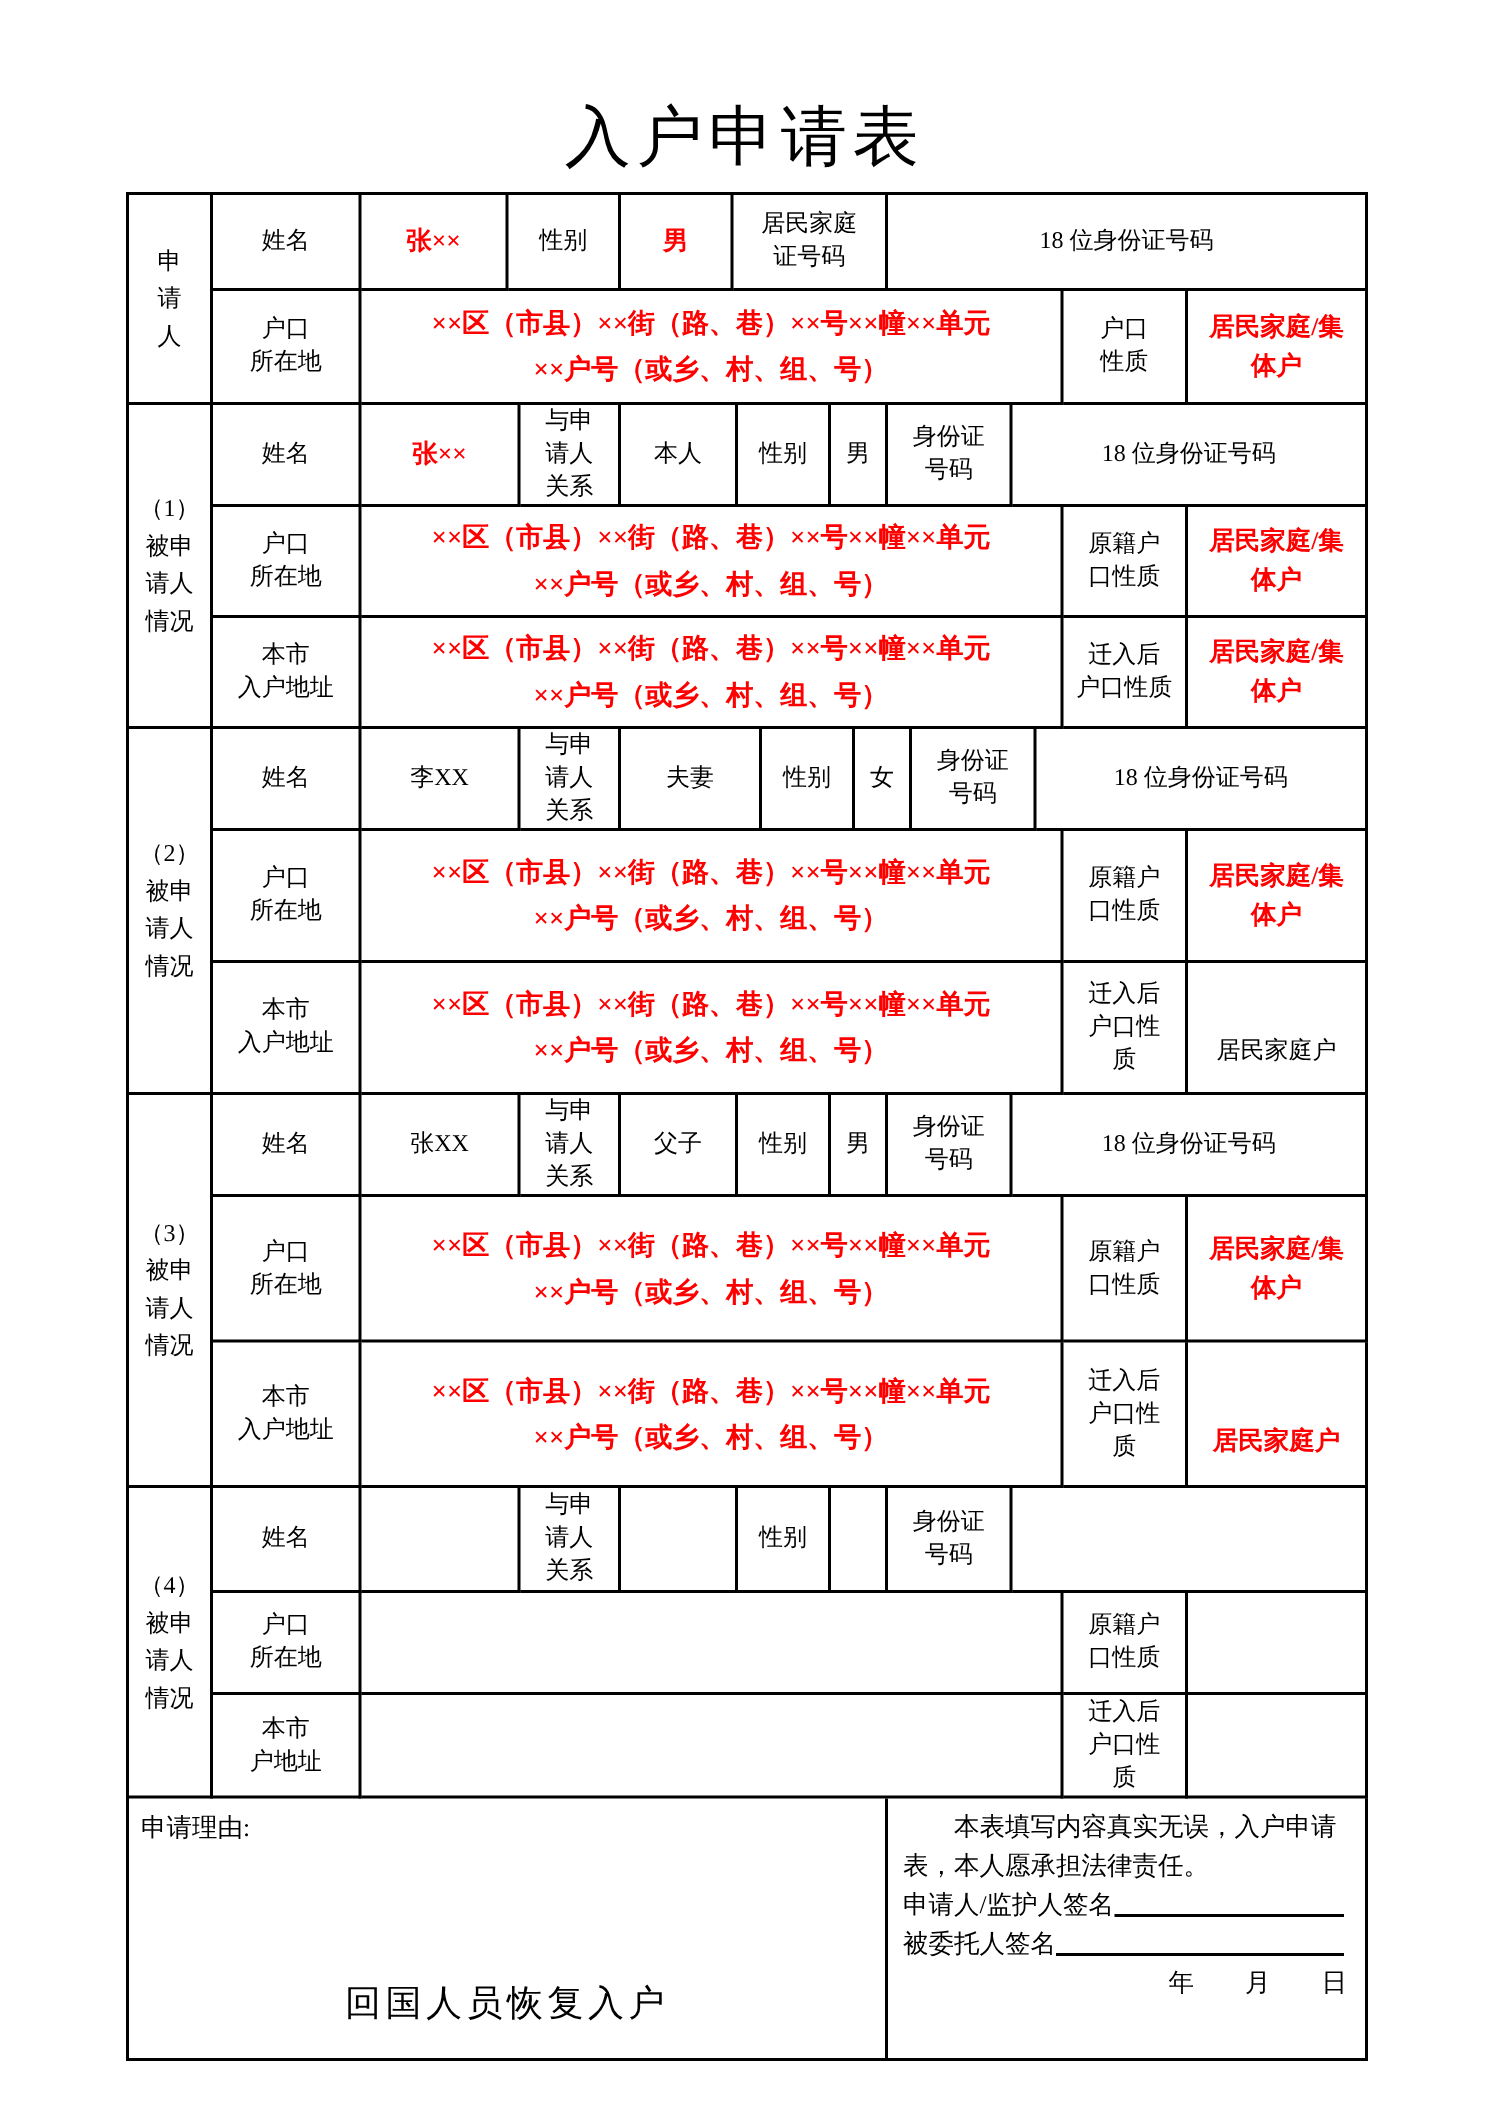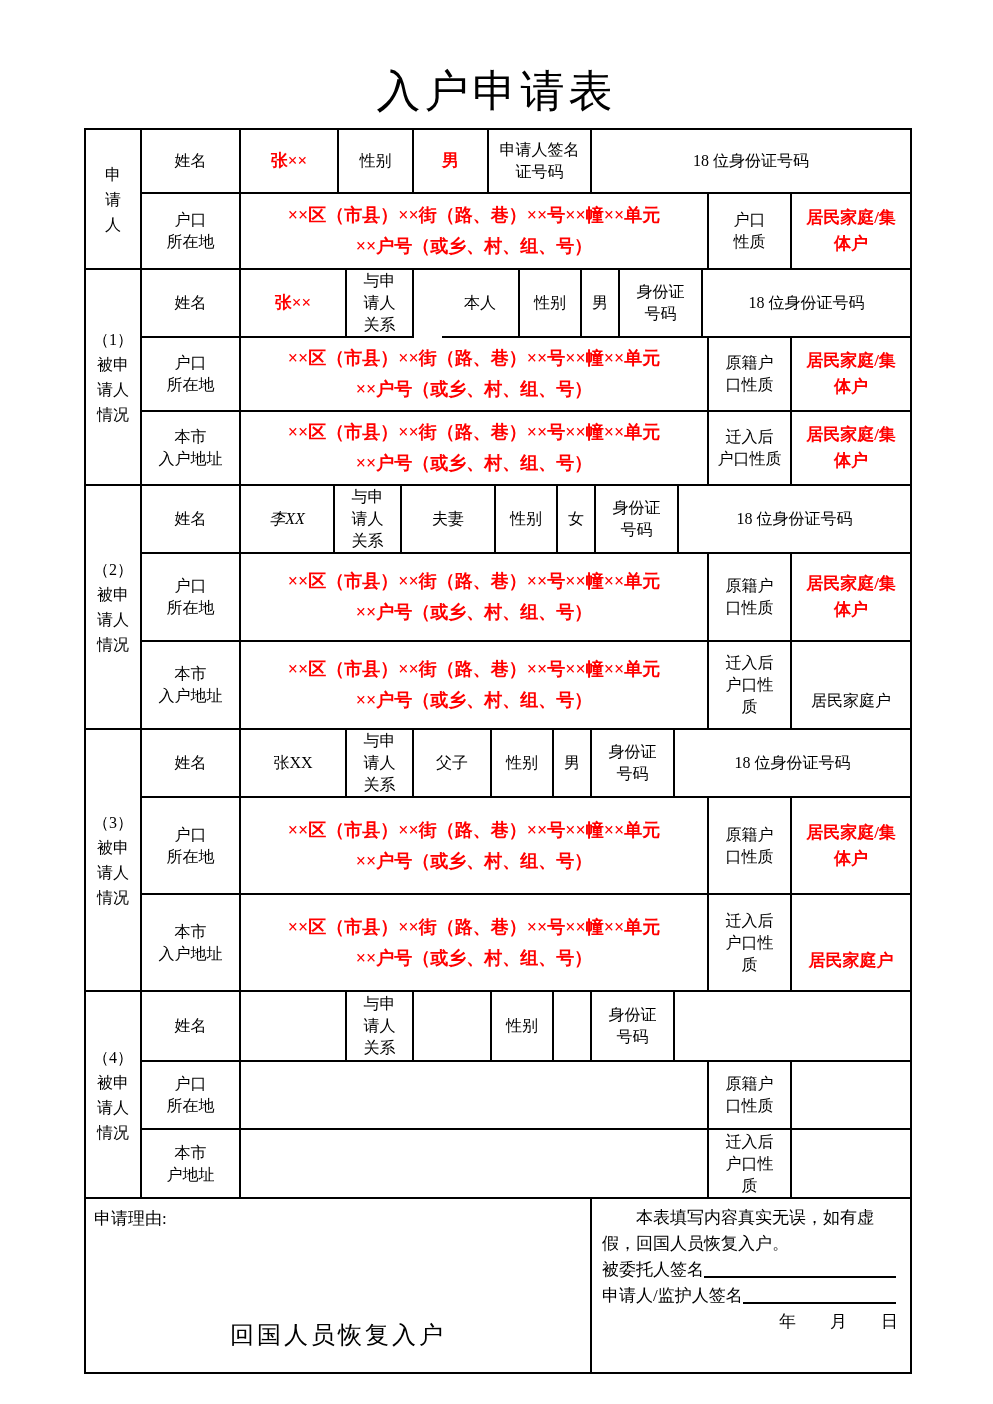--- a/index.html
+++ b/index.html
@@ -74,21 +74,21 @@
         <div class="section">
           <div class="sec-label">申
 请
 人</div>
           <div class="rows">
             <div class="row" style="height: 64px;">
               <div class="cell lb" style="width: 99px;">姓名</div>
               <div class="cell rv" style="width: 98px;">张××</div>
               <div class="cell lb" style="width: 75px;">性别</div>
               <div class="cell rv" style="width: 75px;">男</div>
-              <div class="cell lb" style="width: 103px;">申请人签名
+              <div class="cell lb" style="width: 103px;">居民家庭
 证号码</div>
               <div class="cell bv grow">18 位身份证号码</div>
             </div>
             <div class="row" style="height: 76px;">
               <div class="cell lb" style="width: 99px;">户口
 所在地</div>
               <div class="cell addr" style="width: 468px;">××区（市县）××街（路、巷）××号××幢××单元
 ××户号（或乡、村、组、号）</div>
               <div class="cell lb" style="width: 83px;">户口
 性质</div>
@@ -102,21 +102,21 @@
 被申
 请人
 情况</div>
           <div class="rows">
             <div class="row" style="height: 68px;">
               <div class="cell lb" style="width: 99px;">姓名</div>
               <div class="cell rv" style="width: 106px;">张××</div>
               <div class="cell lb" style="width: 67px;">与申
 请人
 关系</div>
-              <div class="cell bv" style="width: 78px; margin-left: 28px;">本人</div>
+              <div class="cell bv" style="width: 78px;">本人</div>
               <div class="cell lb" style="width: 62px;">性别</div>
               <div class="cell bv" style="width: 38px;">男</div>
               <div class="cell lb" style="width: 83px;">身份证
 号码</div>
               <div class="cell bv grow">18 位身份证号码</div>
             </div>
             <div class="row" style="height: 74px;">
               <div class="cell lb" style="width: 99px;">户口
 所在地</div>
               <div class="cell addr" style="width: 468px;">××区（市县）××街（路、巷）××号××幢××单元
@@ -139,21 +139,21 @@
           </div>
         </div>
         <div class="section">
           <div class="sec-label">（2）
 被申
 请人
 情况</div>
           <div class="rows">
             <div class="row" style="height: 68px;">
               <div class="cell lb" style="width: 99px;">姓名</div>
-              <div class="cell bv" style="width: 94px; font-style: italic;">李XX</div>
+              <div class="cell bv" style="width: 106px;">李XX</div>
               <div class="cell lb" style="width: 67px;">与申
 请人
 关系</div>
               <div class="cell bv" style="width: 94px;">夫妻</div>
               <div class="cell lb" style="width: 62px;">性别</div>
               <div class="cell bv" style="width: 38px;">女</div>
               <div class="cell lb" style="width: 83px;">身份证
 号码</div>
               <div class="cell bv grow">18 位身份证号码</div>
             </div>
@@ -259,27 +259,27 @@
           </div>
         </div>
       </div>
 
     <div class="bottom-row">
       <div class="reason-cell">
         <div class="reason-label">申请理由:</div>
         <div class="reason-text">回国人员恢复入户</div>
       </div>
       <div class="promise-cell">
-        <p class="promise-body">本表填写内容真实无误，如有虚假，回国人员恢复入户。</p>
+        <p class="promise-body">本表填写内容真实无误，入户申请表，本人愿承担法律责任。</p>
+        <div class="sig-line">
+          <span>申请人/监护人签名</span>
+          <span class="sig-rule"></span>
+        </div>
         <div class="sig-line">
           <span>被委托人签名</span>
-          <span class="sig-rule"></span>
-        </div>
-        <div class="sig-line">
-          <span>申请人/监护人签名</span>
           <span class="sig-rule"></span>
         </div>
         <div class="date-line">年　　月　　日</div>
       </div>
     </div>
   </div>
 
 </div>
 
 </body></html>

